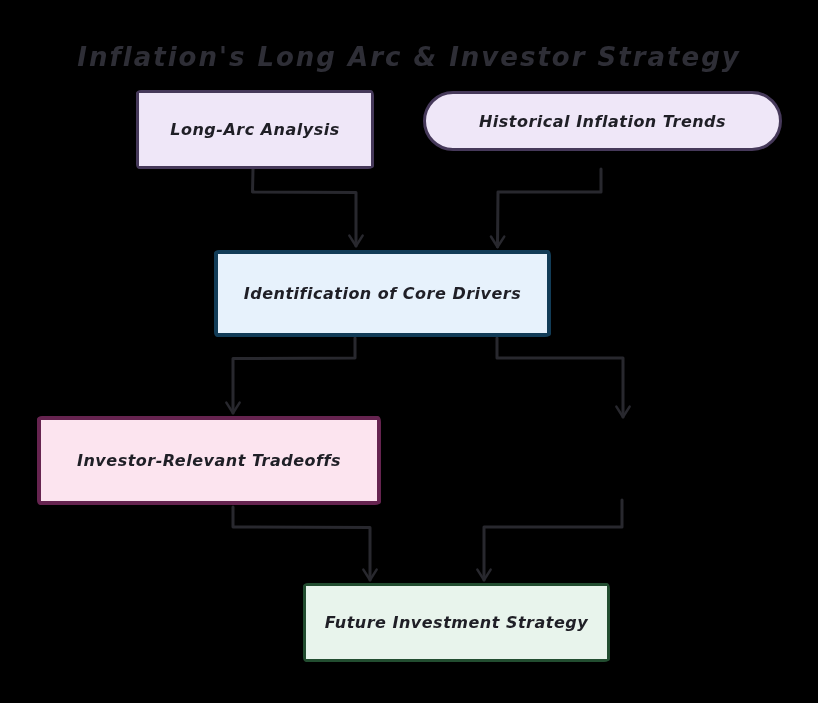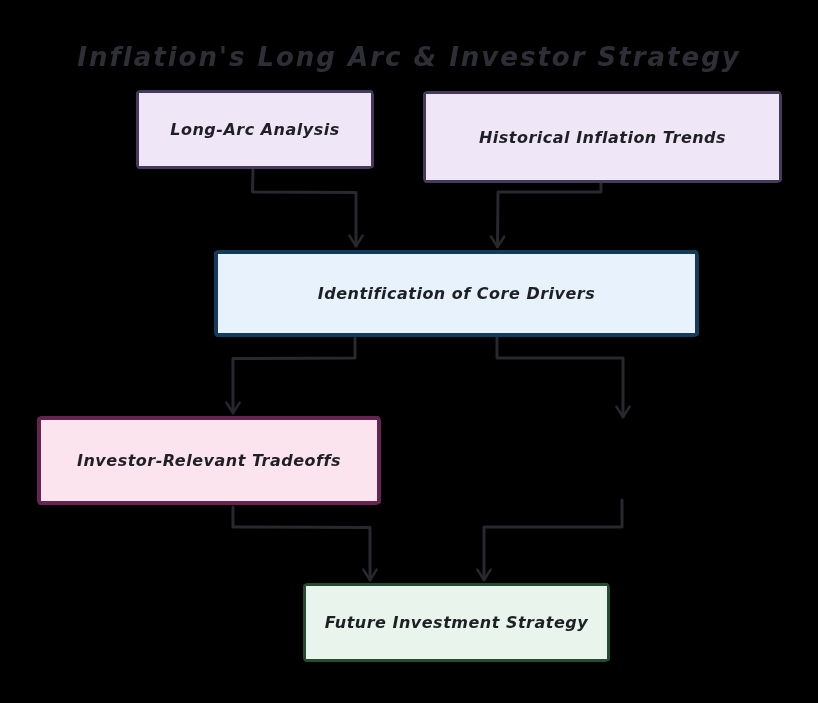--- a/index.html
+++ b/index.html
@@ -55,22 +55,22 @@
     justify-content:center;
     text-align:center;
     color:var(--node-text);
     font-size:16px;
     font-weight:bold;
     letter-spacing:0.5px;
     white-space:nowrap;
   }
   
   .n-long-arc   {left:136px; top:90px;  width:238px; height:79px;}
-  .n-historical {left:423px; top:91px;  width:359px; height:92px;}
-  .n-core       {left:214px; top:250px; width:485px; height:87px; border-width:4px;}
+  .n-historical {left:423px; top:91px;  width:359px; height:60px;border-radius:30px;}
+  .n-core       {left:214px; top:250px; width:337px; height:87px; border-width:4px;}
   .n-tradeoffs  {left:37px;  top:416px; width:344px; height:89px; border-width:4px;}
   .n-projection {left:471px; top:420px; width:303px; height:79px;}
   .n-strategy   {left:255px; top:583px; width:307px; height:79px;margin-left:48px;}
 </style>
 </head>
 <body>
 
 <div class="stage">
 
   <div class="diagram-title">Inflation's Long Arc &amp; Investor Strategy</div>

